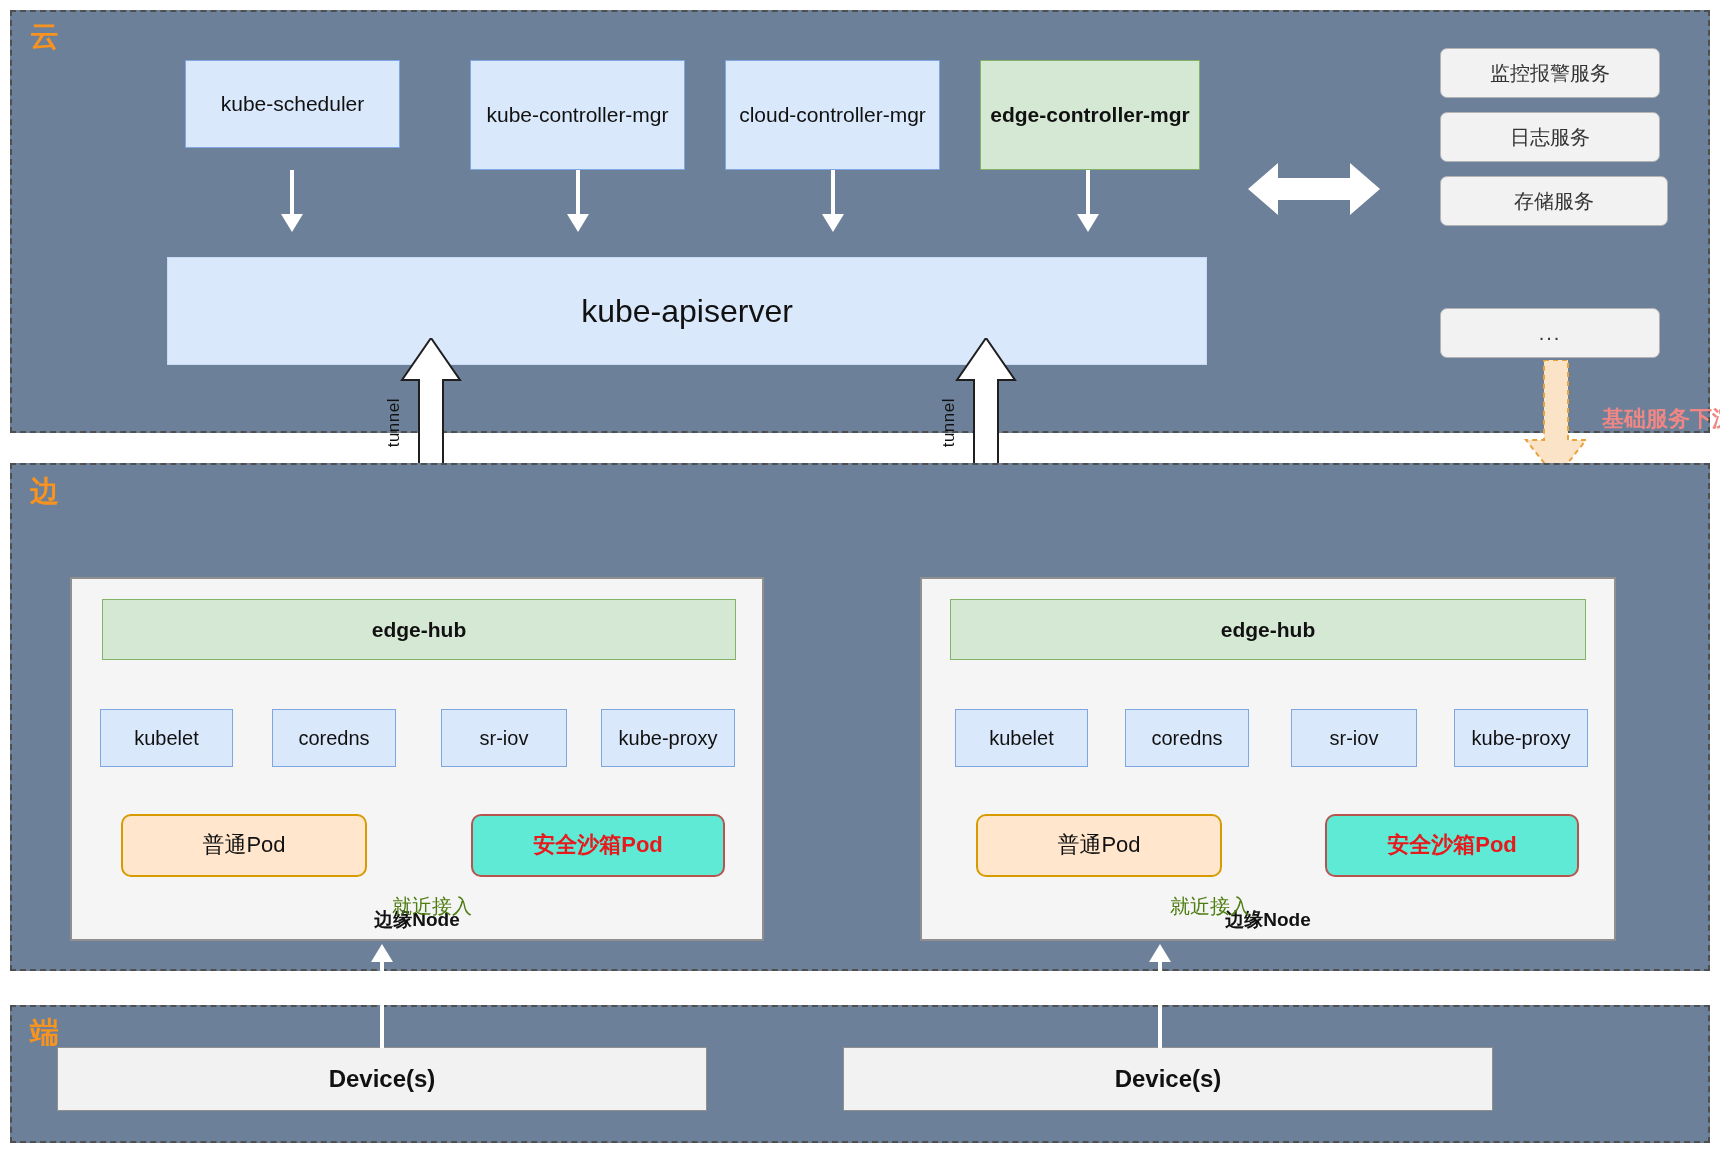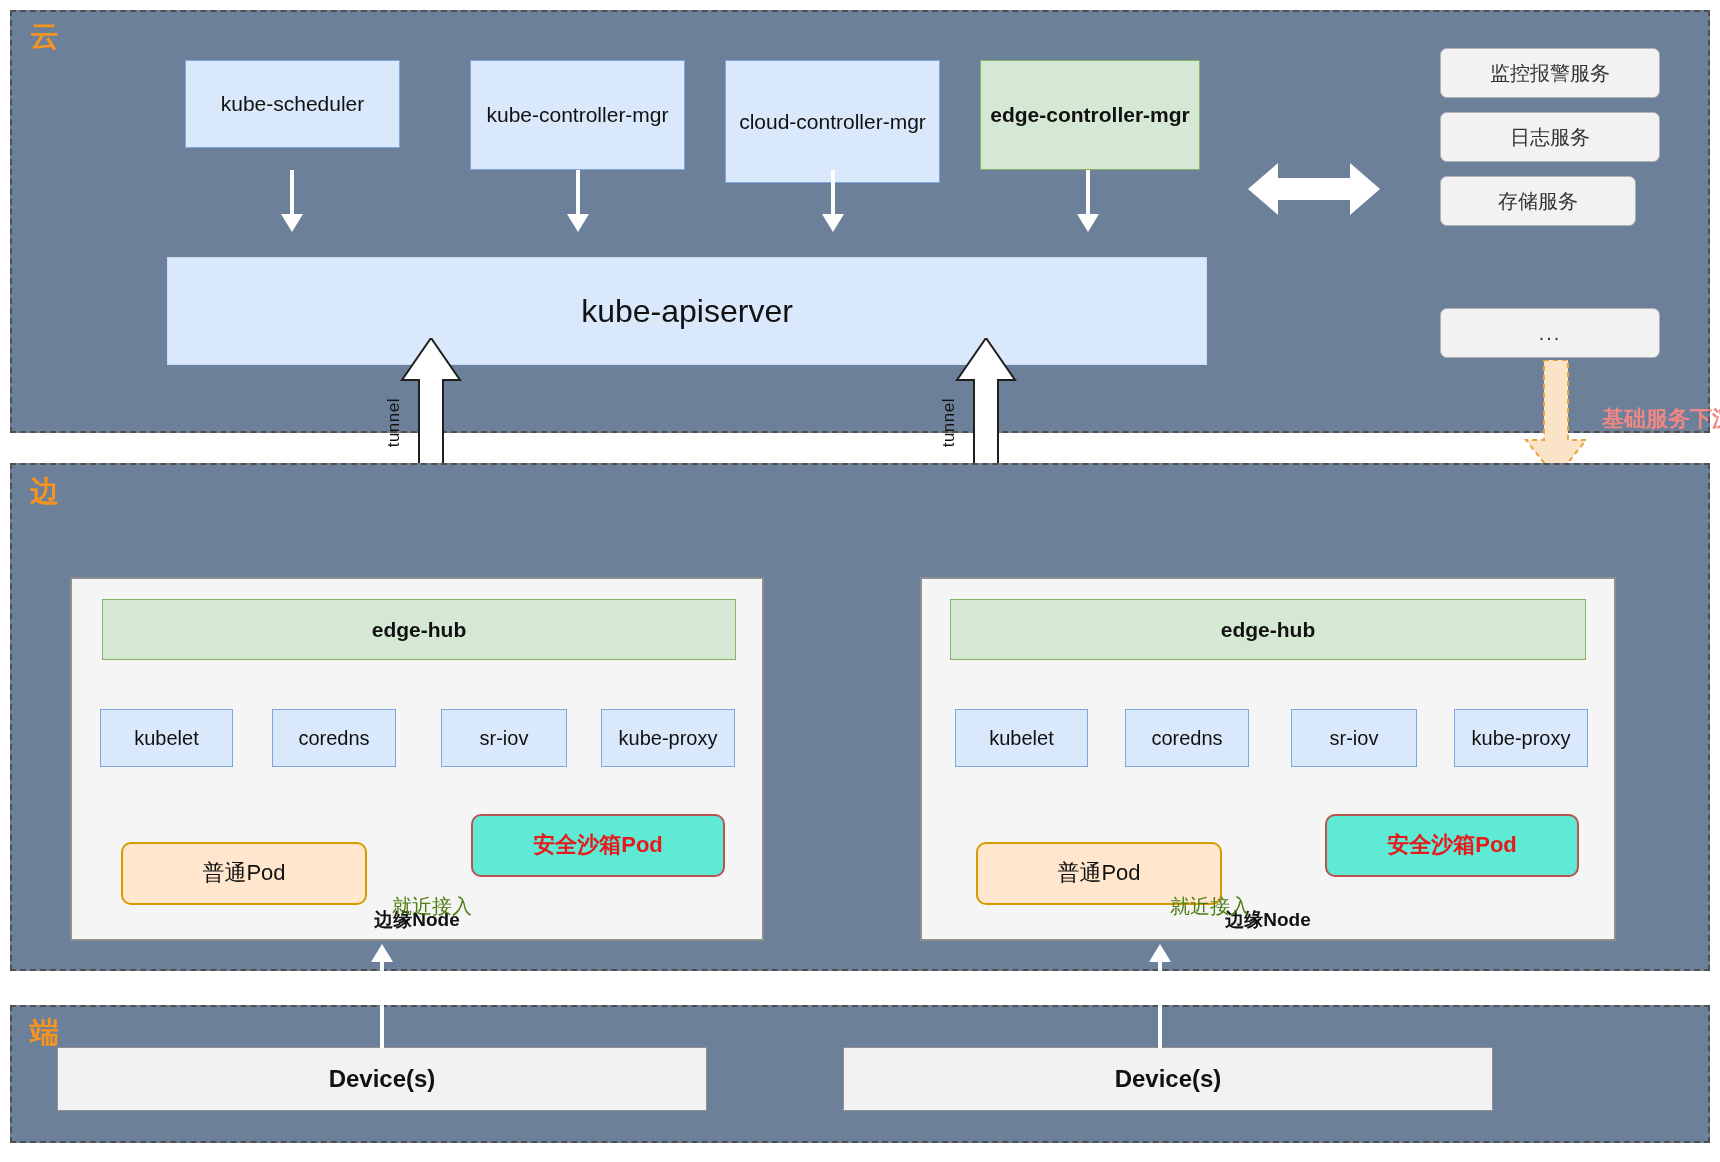--- a/index.html
+++ b/index.html
@@ -76,21 +76,20 @@
     text-align: center;
     font-weight: bold;
     font-size: 19px;
     color: #111111;
   }
   .orange-pod {
     background: #ffe6cc;
     border: 2px solid #d79b00;
     border-radius: 10px;
     color: #111111;
-    margin-top: 28px;
   }
   .red-pod {
     background: #5eead4;
     border: 2px solid #b85450;
     border-radius: 10px;
     color: #e8191c;
     font-weight: bold;
   }
   .device-box {
     background: #f2f2f2;
@@ -153,21 +152,21 @@
 
   <div class="tier" style="left:10px; top:10px; width:1700px; height:423px;"></div>
   <div class="tier-label" style="left:30px; top:22px;">云</div>
 
   <div class="box blue-box" style="left:185px; top:60px; width:215px; height:88px; font-size:21px;">
     <span>kube-scheduler</span>
   </div>
   <div class="box blue-box" style="left:470px; top:60px; width:215px; height:110px; font-size:21px;">
     <span>kube-controller-mgr</span>
   </div>
-  <div class="box blue-box" style="left:725px; top:60px; width:215px; height:123px; font-size:21px;">
+  <div class="box blue-box" style="left:725px; top:60px; width:215px; height:110px; font-size:21px;">
     <span>cloud-controller-mgr</span>
   </div>
   <div class="box green-box" style="left:980px; top:60px; width:220px; height:110px; font-size:21px;">
     <span>edge-controller-mgr</span>
   </div>
 
   <div class="wline wline-thin" style="left:290px; top:170px; width:4px; height:48px;"></div>
   <div class="arrow-down-w" style="left:281px; top:214px;"></div>
 
   <div class="wline wline-thin" style="left:576px; top:170px; width:4px; height:48px;"></div>
@@ -186,21 +185,21 @@
   <svg class="tunnel-arrow" style="left:1248px; top:160px;" width="132" height="58" viewBox="0 0 132 58">
     <polygon points="0,29 30,3 30,18 102,18 102,3 132,29 102,55 102,40 30,40 30,55" fill="#ffffff"></polygon>
   </svg>
 
   <div class="box gray-pill" style="left:1432px; top:48px; width:220px; height:50px; font-size:20px;">
     <span>监控报警服务</span>
   </div>
   <div class="box gray-pill" style="left:1432px; top:112px; width:220px; height:50px; font-size:20px;">
     <span>日志服务</span>
   </div>
-  <div class="box gray-pill" style="left:1432px; top:176px; width:196px; height:50px; font-size:20px;">
+  <div class="box gray-pill" style="left:1432px; top:176px; width:228px; height:50px; font-size:20px;">
     <span>存储服务</span>
   </div>
   <div class="box gray-pill" style="left:1432px; top:308px; width:220px; height:50px; font-size:20px; letter-spacing:2px;">
     <span>...</span>
   </div>
 
   <svg class="tunnel-arrow" style="left:1516px; top:360px;" width="80" height="120" viewBox="0 0 80 120">
     <polygon points="28,0 52,0 52,80 70,80 40,118 10,80 28,80" fill="#fbe3c8" stroke="#e8a33d" stroke-width="2" stroke-dasharray="5,4"></polygon>
   </svg>
   <div class="sink-label" style="left:1602px; top:404px;">基础服务下沉</div>

